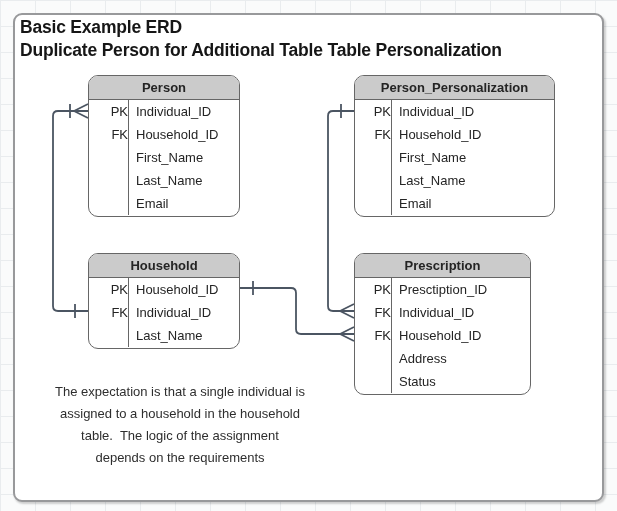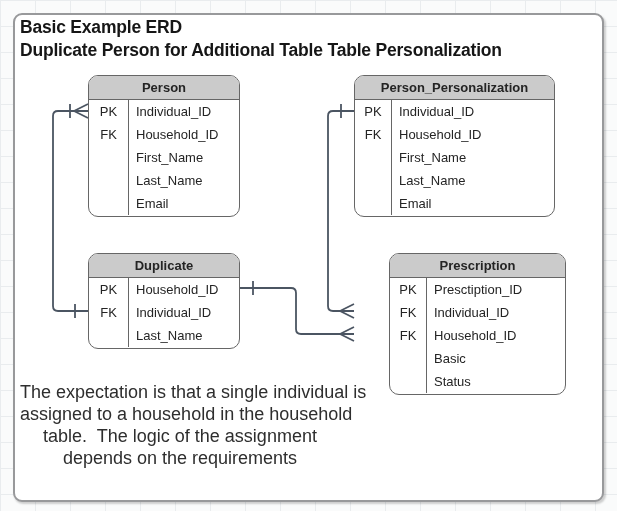--- a/index.html
+++ b/index.html
@@ -66,35 +66,35 @@
   .entity-body { padding-bottom: 1px; }
   .entity-row {
     display: flex;
     height: 23px;
     line-height: 23px;
     font-size: 13px;
     white-space: nowrap;
   }
   .row-key {
     flex: none;
-    text-align: center;
+    text-align: right;
     border-right: 1.3px solid var(--table-border, #666666);
     box-sizing: border-box;
   }
   .row-field {
     flex: 1;
     padding-left: 7px;
     overflow: hidden;
   }
   .note {
     position: absolute;
     left: 20px; top: 381px;
     width: 320px;
     text-align: center;
-    font-size: 18px;
+    font-size: 13px;
     line-height: 22px;
     color: #2e2e2e;
     white-space: pre;
   }
 </style>
 </head>
 <body>
 
 <div class="canvas">
   <div class="board"></div>
@@ -164,54 +164,54 @@
             <span class="row-key" style="width: 37px;"></span>
             <span class="row-field">Last_Name</span>
           </div>
           <div class="entity-row">
             <span class="row-key" style="width: 37px;"></span>
             <span class="row-field">Email</span>
           </div>
         </div>
       </div>
       <div class="entity" style="left: 88px; top: 253px; width: 152px;">
-        <div class="entity-header">Duplicate</div>
+        <div class="entity-header">Household</div>
         <div class="entity-body">
           <div class="entity-row">
             <span class="row-key" style="width: 40px;">PK</span>
             <span class="row-field">Household_ID</span>
           </div>
           <div class="entity-row">
             <span class="row-key" style="width: 40px;">FK</span>
             <span class="row-field">Individual_ID</span>
           </div>
           <div class="entity-row">
             <span class="row-key" style="width: 40px;"></span>
             <span class="row-field">Last_Name</span>
           </div>
         </div>
       </div>
-      <div class="entity" style="left: 354px; top: 253px; width: 177px; margin-left: 35px;">
+      <div class="entity" style="left: 354px; top: 253px; width: 177px;">
         <div class="entity-header">Prescription</div>
         <div class="entity-body">
           <div class="entity-row">
             <span class="row-key" style="width: 37px;">PK</span>
             <span class="row-field">Presctiption_ID</span>
           </div>
           <div class="entity-row">
             <span class="row-key" style="width: 37px;">FK</span>
             <span class="row-field">Individual_ID</span>
           </div>
           <div class="entity-row">
             <span class="row-key" style="width: 37px;">FK</span>
             <span class="row-field">Household_ID</span>
           </div>
           <div class="entity-row">
             <span class="row-key" style="width: 37px;"></span>
-            <span class="row-field">Basic</span>
+            <span class="row-field">Address</span>
           </div>
           <div class="entity-row">
             <span class="row-key" style="width: 37px;"></span>
             <span class="row-field">Status</span>
           </div>
         </div>
       </div>
     </div>
   <div class="note" id="note">The expectation is that a single individual is
 assigned to a household in the household

